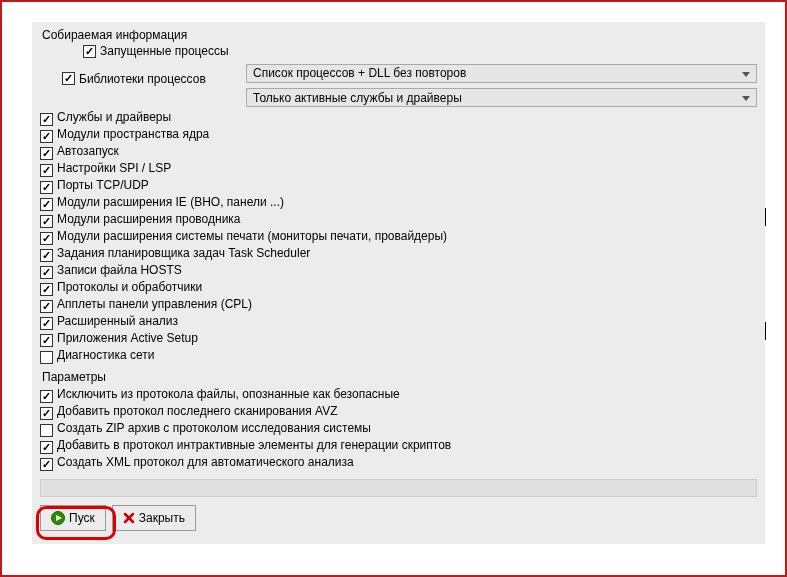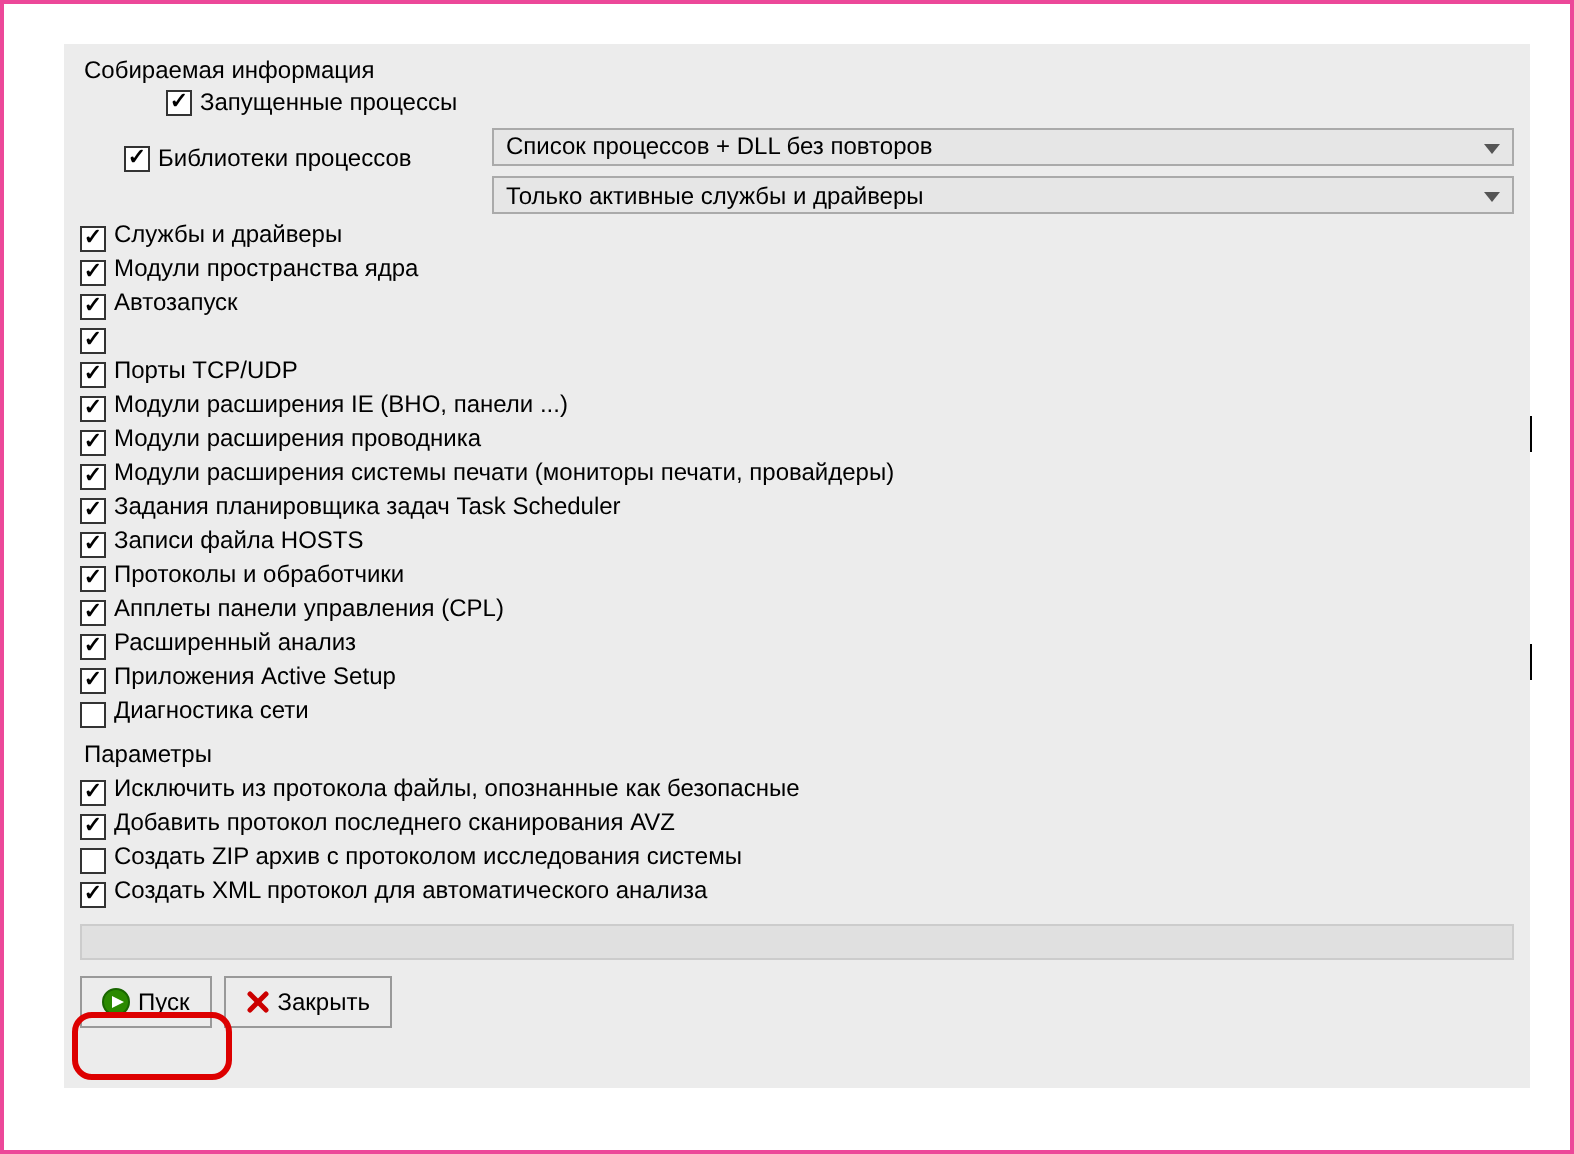--- a/index.html
+++ b/index.html
@@ -6,21 +6,21 @@
   body {
     font-family: Tahoma, Arial, sans-serif;
     font-size: 12px;
     background: #fff;
     width: 787px;
     height: 577px;
     position: relative;
     color: #000;
   }
   .outer {
-    border: 2px solid #ec4899;
+    border: 2px solid #b91c1c;
     width: 787px;
     height: 577px;
     position: relative;
     background: #fff;
   }
   .inner {
     margin: 20px 20px 10px 30px;
     background: #ececec;
     height: 522px;
     position: relative;
@@ -142,21 +142,21 @@
       <div class="group-title">Собираемая информация</div>
 
       <div class="combo-row">
         <div style="width:160px;display:flex;align-items:center;padding-left:43px;">
           <span class="chk checked"></span>
           <span class="lbl">Запущенные процессы</span>
         </div>
       </div>
 
       <div class="combo-row">
-        <div style="width:200px;display:flex;align-items:flex-end;padding-left:22px;margin-top:12px;">
+        <div style="width:200px;display:flex;align-items:flex-start;padding-left:22px;margin-top:12px;">
           <span class="chk checked"></span>
           <span class="lbl">Библиотеки процессов</span>
         </div>
         <div class="combo">
           <span>Список процессов + DLL без повторов</span>
         </div>
       </div>
 
       <div class="combo-row">
         <div style="width:200px;"></div>
@@ -173,20 +173,21 @@
           <div class="row">
             <span class="chk checked"></span>
             <span class="lbl">Модули пространства ядра</span>
           </div>
           <div class="row">
             <span class="chk checked"></span>
             <span class="lbl">Автозапуск</span>
           </div>
           <div class="row">
             <span class="chk checked"></span>
+            <span class="lbl">Настройки SPI / LSP</span>
           </div>
           <div class="row">
             <span class="chk checked"></span>
             <span class="lbl">Порты TCP/UDP</span>
           </div>
           <div class="row">
             <span class="chk checked"></span>
             <span class="lbl">Модули расширения IE (BHO, панели ...)</span>
           </div>
           <div class="row">
@@ -235,20 +236,24 @@
             <span class="chk checked"></span>
             <span class="lbl">Исключить из протокола файлы, опознанные как безопасные</span>
           </div>
           <div class="row">
             <span class="chk checked"></span>
             <span class="lbl">Добавить протокол последнего сканирования AVZ</span>
           </div>
           <div class="row">
             <span class="chk"></span>
             <span class="lbl">Создать ZIP архив с протоколом исследования системы</span>
+          </div>
+          <div class="row">
+            <span class="chk checked"></span>
+            <span class="lbl">Добавить в протокол интрактивные элементы для генерации скриптов</span>
           </div>
           <div class="row">
             <span class="chk checked"></span>
             <span class="lbl">Создать XML протокол для автоматического анализа</span>
           </div>
         </div>
     </div>
 
     <div class="sep-bar"></div>
 

